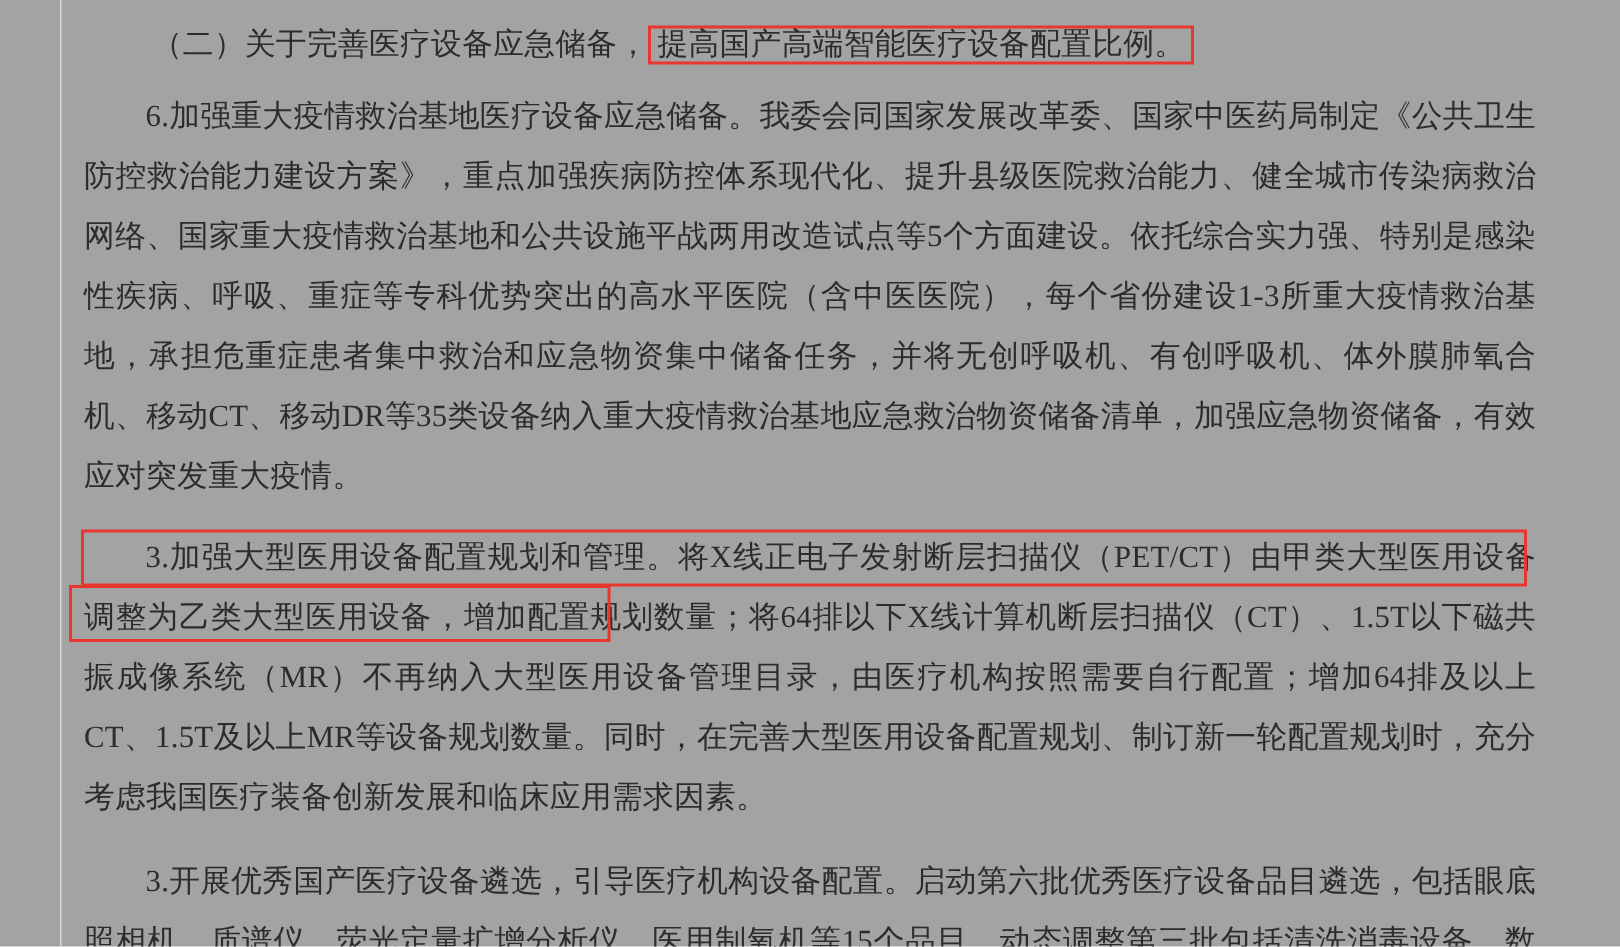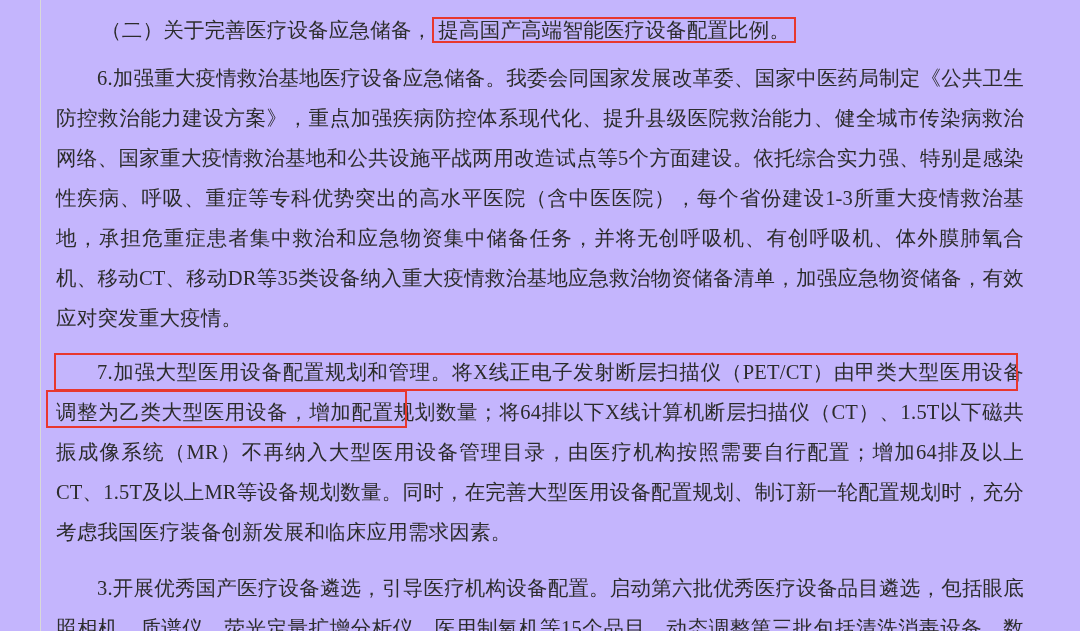--- a/index.html
+++ b/index.html
@@ -12,21 +12,21 @@
     height: 631px;
     font-family: "Liberation Serif", "DejaVu Serif", serif;
     color: #2b2b2b;
     overflow: hidden;
     position: relative;
   }
   .page {
     position: relative;
     width: 1080px;
     height: 631px;
-    background: #c4b5fd;
+    background: #a3a3a3;
     box-sizing: border-box;
     padding: 10px 56px 24px 56px;
   }
   .left-rule {
     position: absolute;
     left: 40px;
     top: 0;
     width: 1px;
     height: 631px;
     background: #d9d9d9;
@@ -71,19 +71,19 @@
 <div class="page">
   <div class="left-rule"></div>
 
   <div class="para indent" style="text-indent:2.2em;">
     <span>（二）关于完善医疗设备应急储备，</span><span class="boxed">提高国产高端智能医疗设备配置比例。</span>
   </div>
 
   <div class="para indent gap-s">6.加强重大疫情救治基地医疗设备应急储备。我委会同国家发展改革委、国家中医药局制定《公共卫生防控救治能力建设方案》，重点加强疾病防控体系现代化、提升县级医院救治能力、健全城市传染病救治网络、国家重大疫情救治基地和公共设施平战两用改造试点等5个方面建设。依托综合实力强、特别是感染性疾病、呼吸、重症等专科优势突出的高水平医院（含中医医院），每个省份建设1-3所重大疫情救治基地，承担危重症患者集中救治和应急物资集中储备任务，并将无创呼吸机、有创呼吸机、体外膜肺氧合机、移动CT、移动DR等35类设备纳入重大疫情救治基地应急救治物资储备清单，加强应急物资储备，有效应对突发重大疫情。</div>
 
   <div class="para indent gap-m box-block" style="position:relative;">
-    <span>7.加强大型医用设备配置规划和管理。将X线正电子发射断层扫描仪（PET/CT）由甲类大型医用设备调整为乙类大型医用设备，增加配置规划数量；将64排以下X线计算机断层扫描仪（CT）、1.5T以下磁共振成像系统（MR）不再纳入大型医用设备管理目录，由医疗机构按照需要自行配置；增加64排及以上CT、1.5T及以上MR等设备规划数量。同时，在完善大型医用设备配置规划、制订新一轮配置规划时，充分考虑我国医疗装备创新发展和临床应用需求因素。</span>
+    <span>3.加强大型医用设备配置规划和管理。将X线正电子发射断层扫描仪（PET/CT）由甲类大型医用设备调整为乙类大型医用设备，增加配置规划数量；将64排以下X线计算机断层扫描仪（CT）、1.5T以下磁共振成像系统（MR）不再纳入大型医用设备管理目录，由医疗机构按照需要自行配置；增加64排及以上CT、1.5T及以上MR等设备规划数量。同时，在完善大型医用设备配置规划、制订新一轮配置规划时，充分考虑我国医疗装备创新发展和临床应用需求因素。</span>
     <div class="redbox" style="left:-2px; top:1px; width:964px; height:38px;"></div>
     <div class="redbox" style="left:-10px; top:38px; width:361px; height:38px;"></div>
   </div>
 
   <div class="para indent gap-l">3.开展优秀国产医疗设备遴选，引导医疗机构设备配置。启动第六批优秀医疗设备品目遴选，包括眼底照相机、质谱仪、荧光定量扩增分析仪、医用制氧机等15个品目，动态调整第三批包括清洗消毒设备、数字减影血管造影机等10个品目，共计122家企业申报的360个产品参与评选工作，加大宣传力度，扩大产品影响力和知名度，提高医务人员的认可程度，引导医疗机构积极配置我国优秀医疗设备。</div>
 </div>
 
 </body></html>

